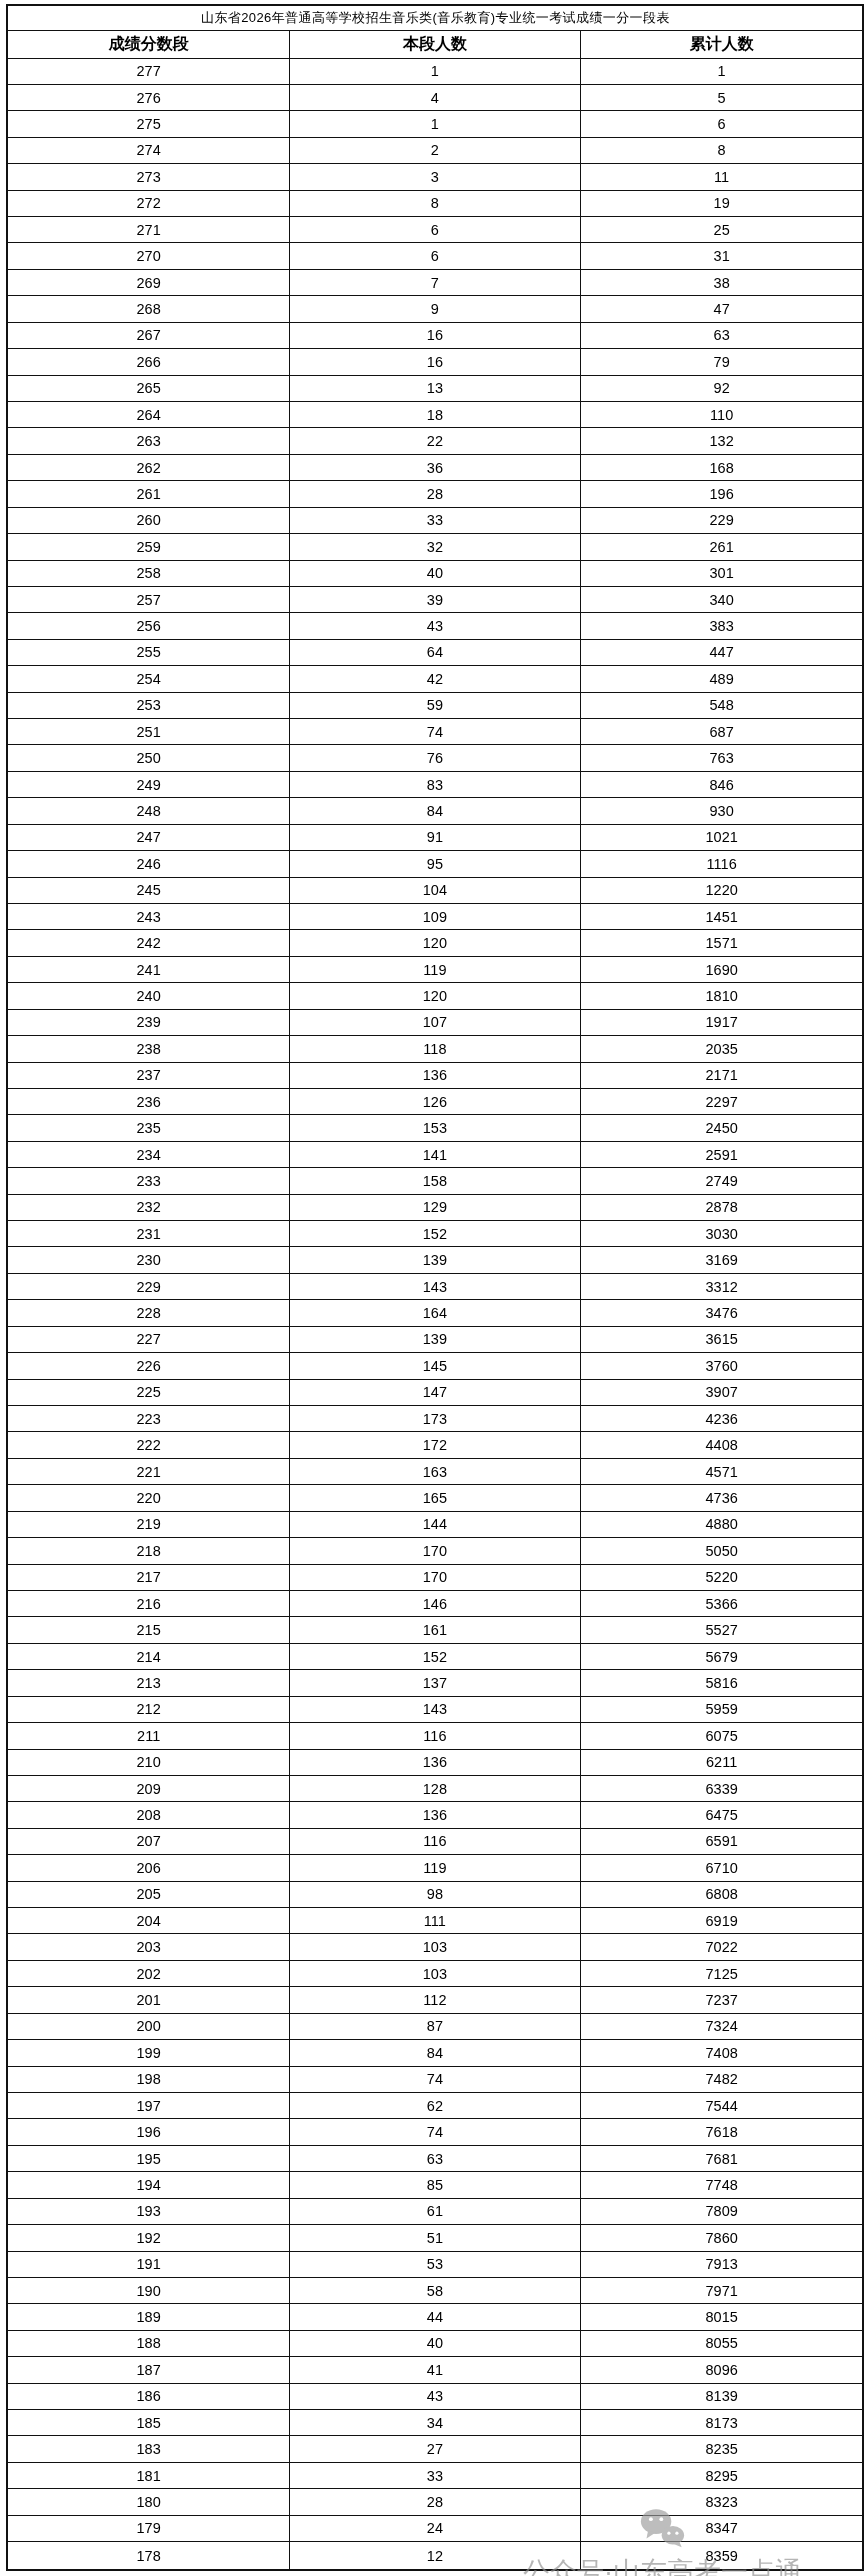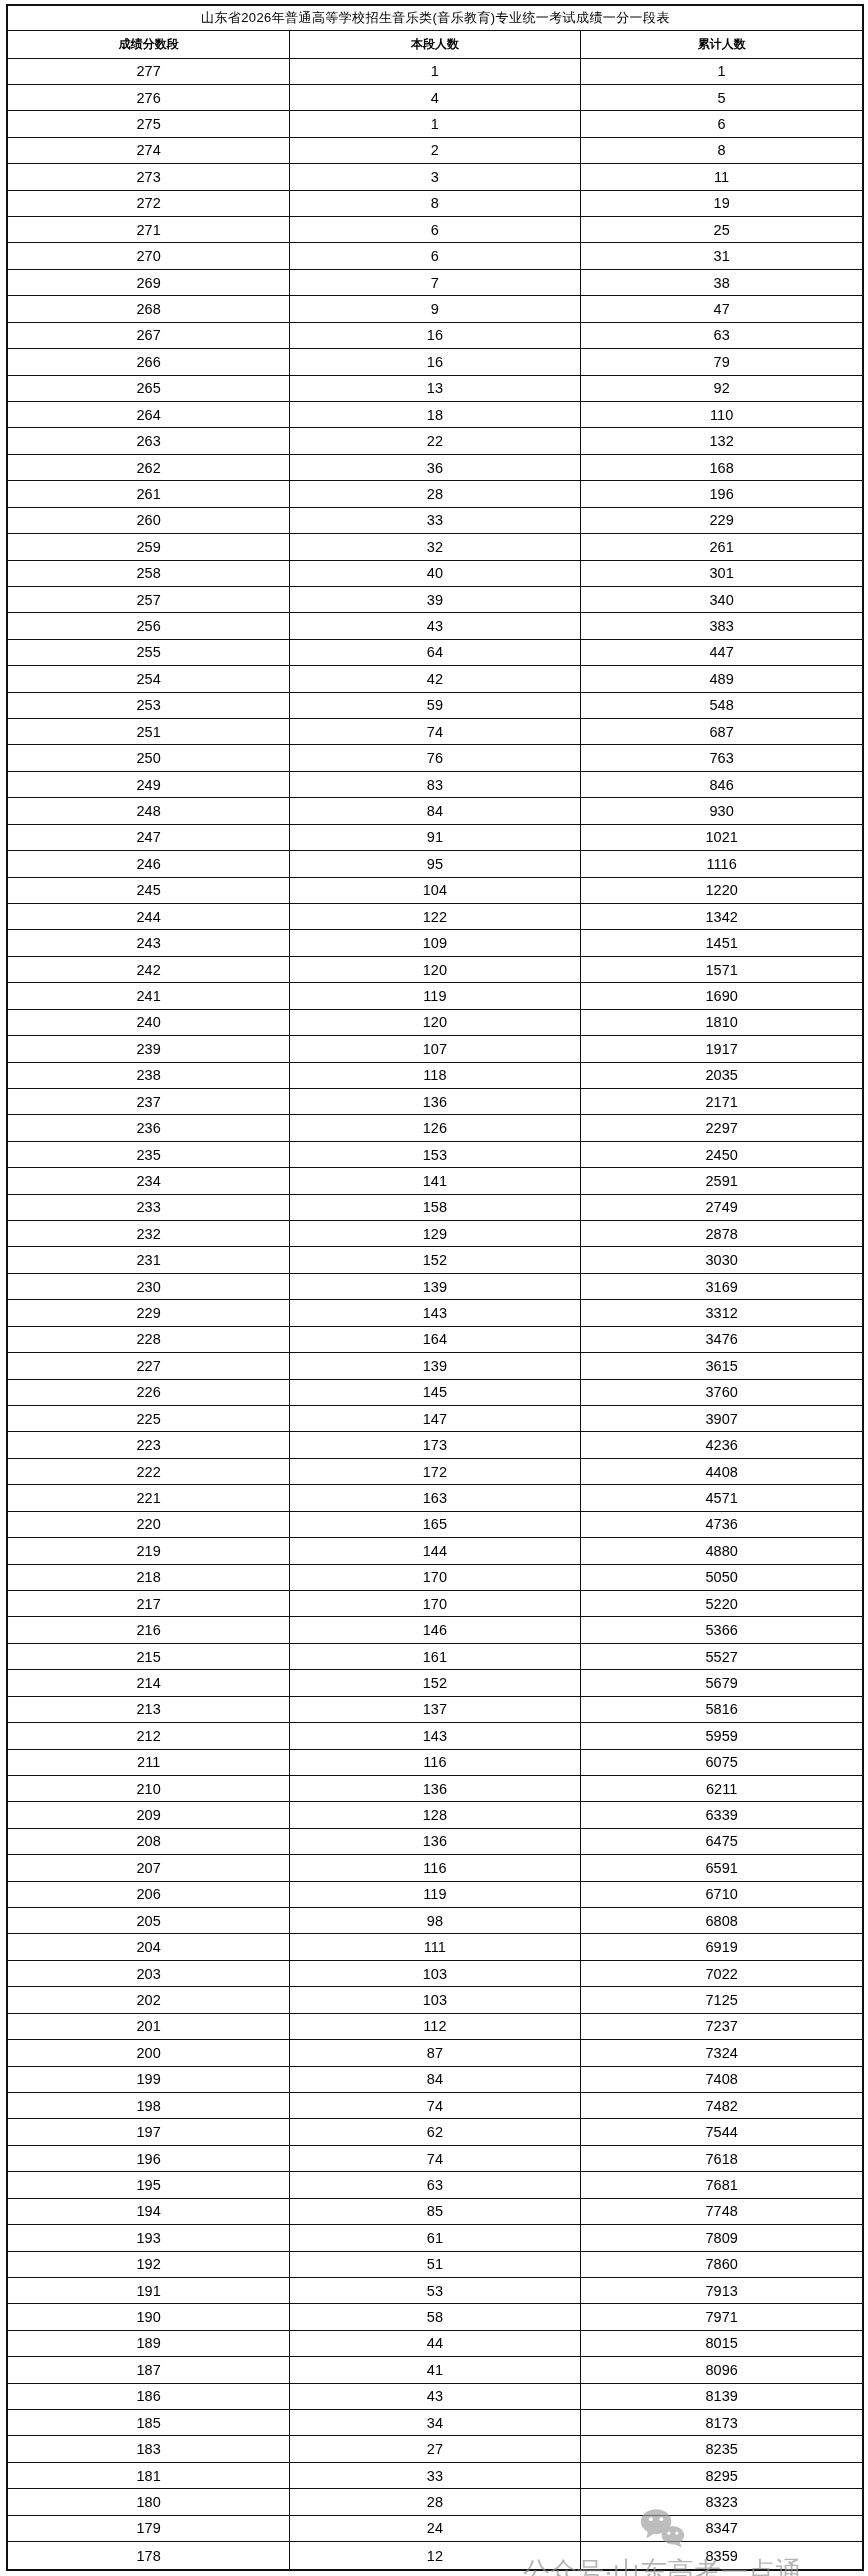--- a/index.html
+++ b/index.html
@@ -31,21 +31,21 @@
   }
   tr.title-row th {
     height:24px;
     font-size:13px;
     font-weight:400;
     letter-spacing:0.4px;
     margin-left:26px;
   }
   tr.header-row th {
     height:26.5px;
-    font-size:12px;
+    font-size:16px;
     font-weight:700;
   }
   tbody td {
     font-size:14.5px;
     font-weight:400;
   }
   .watermark {
     position:absolute;
     left:523px; top:2508px;
     height:48px;
@@ -239,25 +239,20 @@
     <td>246</td>
     <td>95</td>
     <td>1116</td>
   </tr>
         <tr>
     <td>245</td>
     <td>104</td>
     <td>1220</td>
   </tr>
         <tr>
-    <td>244</td>
-    <td>122</td>
-    <td>1342</td>
-  </tr>
-        <tr>
     <td>243</td>
     <td>109</td>
     <td>1451</td>
   </tr>
         <tr>
     <td>242</td>
     <td>120</td>
     <td>1571</td>
   </tr>
         <tr>
@@ -512,20 +507,25 @@
   </tr>
         <tr>
     <td>190</td>
     <td>58</td>
     <td>7971</td>
   </tr>
         <tr>
     <td>189</td>
     <td>44</td>
     <td>8015</td>
+  </tr>
+        <tr>
+    <td>188</td>
+    <td>40</td>
+    <td>8055</td>
   </tr>
         <tr>
     <td>187</td>
     <td>41</td>
     <td>8096</td>
   </tr>
         <tr>
     <td>186</td>
     <td>43</td>
     <td>8139</td>

